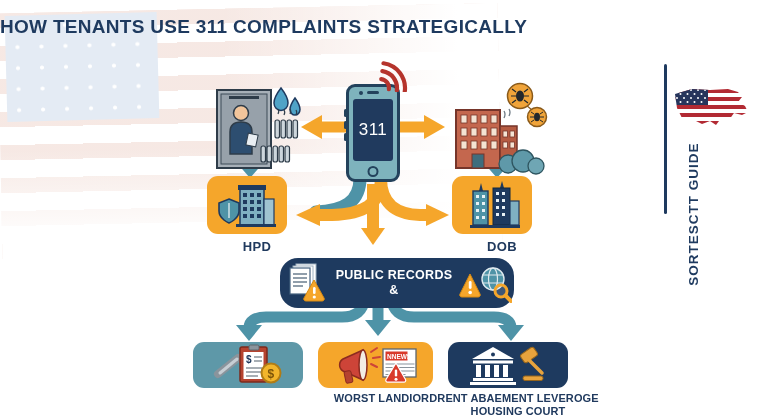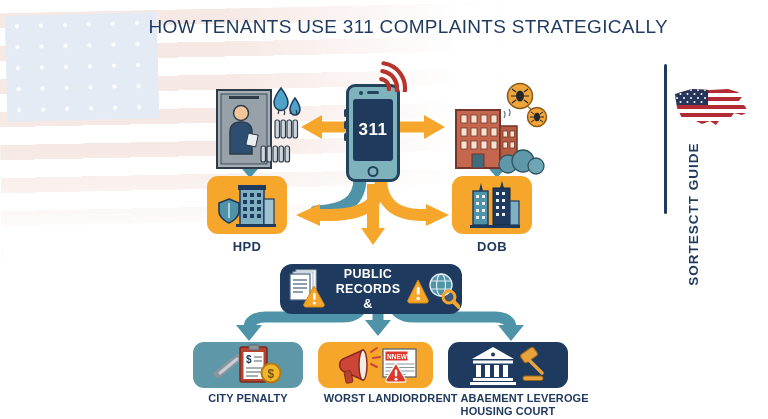--- a/index.html
+++ b/index.html
@@ -17,38 +17,38 @@
       repeating-linear-gradient(180deg, rgba(232,196,184,.38) 0 15px, rgba(255,255,255,0) 15px 33px);
     transform:rotate(-1.2deg);
   }
   .bg-canton {
     position:absolute; left:6px; top:14px; width:152px; height:106px;
     background-color:#e4ebf4;
     background-image:radial-gradient(circle, #ffffff 1.6px, rgba(255,255,255,0) 2.4px);
     background-size:24px 21px;
     transform:rotate(-1.5deg);
   }
-  .title { position:absolute; left:0; right:100px; top:16px; text-align:right;
-    color:#1e3a5f; font-weight:normal; font-size:19px; line-height:22px; letter-spacing:.3px; }
-  .label { position:absolute; color:#203a5e; font-weight:bold; text-align:center; }
+  .title { position:absolute; left:0; right:100px; top:16px; text-align:left;
+    color:#1e3a5f; font-weight:bold; font-size:19px; line-height:22px; letter-spacing:.3px; }
+  .label { position:absolute; color:#203a5e; font-weight:bold; text-align:center;margin-left:10px; }
   .agency-label { font-size:13px; letter-spacing:.3px; }
   .outcome-label { font-size:11px; line-height:13px; letter-spacing:.1px; }
   .box { position:absolute; border-radius:11px; display:flex; align-items:center; justify-content:center; }
   .box-orange { background:#f5a62b; }
   .box-teal   { background:#5e98a8; }
   .box-navy   { background:#1e3a5f; }
   
   .phone { position:absolute; left:346px; top:84px; width:54px; height:98px;
     background:#7eb3bd; border:3px solid #23425c; border-radius:9px; }
   .phone .speaker { position:absolute; top:4px; left:50%; transform:translateX(-50%);
     width:12px; height:3px; background:#23425c; border-radius:2px; }
   .phone .cam { position:absolute; top:3.5px; left:10px; width:4px; height:4px; background:#23425c; border-radius:50%; }
   .phone .screen { position:absolute; left:4px; right:4px; top:12px; bottom:18px;
     background:#203a5e; border-radius:3px; display:flex; align-items:center; justify-content:center;
-    color:#fff; font-weight:bold; font-size:17px; letter-spacing:.5px; }
+    color:#fff; font-weight:normal; font-size:17px; letter-spacing:.5px; }
   .phone .home { position:absolute; bottom:2px; left:50%; transform:translateX(-50%);
     width:11px; height:11px; border:2px solid #23425c; border-radius:50%; background:#7eb3bd; }
   .phone .sidebtn { position:absolute; left:-5px; width:3px; height:8px; background:#23425c; border-radius:2px; }
   
   .records-text { color:#fff; font-weight:bold; font-size:12.5px; line-height:15px; text-align:center; letter-spacing:.3px; }
   
   .side-rule { position:absolute; left:664px; top:64px; width:3px; height:150px; background:#1e3a5f; border-radius:2px; }
   .brand-vert { position:absolute; left:617px; top:203px; width:160px; height:22px;
     transform:rotate(-90deg); transform-origin:center;
     color:#1e3a5f; font-weight:bold; font-size:13.5px; letter-spacing:1px; text-align:center; }
@@ -249,21 +249,21 @@
         <rect x="34" y="25" width="3" height="3"></rect>
           <rect x="40" y="25" width="3" height="3"></rect>
         <rect x="34" y="32" width="3" height="3"></rect>
           <rect x="40" y="32" width="3" height="3"></rect>
       </g>
       <rect x="8" y="44" width="50" height="3" fill="#1e3a5f"></rect>
     </svg>
   </div>
   <div class="label agency-label" style="left:452px;top:239px;width:80px">DOB</div>
 
-  <div class="box box-navy" style="left:280px;top:264px;width:182px;height:50px;border-radius:12px">
+  <div class="box box-navy" style="left:280px;top:258px;width:234px;height:50px;border-radius:18px">
     <svg width="46" height="42" viewBox="0 0 46 42" style="margin-left:4px">
       <rect x="12" y="2" width="20" height="26" fill="#fff" stroke="#9fb2c2" stroke-width="1"></rect>
       <rect x="9" y="4" width="20" height="26" fill="#fff" stroke="#9fb2c2" stroke-width="1"></rect>
       <rect x="6" y="6" width="20" height="26" fill="#fff" stroke="#43607e" stroke-width="1.2"></rect>
       <g stroke="#6c7f90" stroke-width="1.4">
           <path d="M9 12 h14 M9 16 h14 M9 20 h14 M9 24 h10"></path>
         </g>
       <path d="M34 16 L44 34 a2 2 0 0 1 -1.8 3 H25.8 a2 2 0 0 1 -1.8 -3 Z" fill="#f5a62b" stroke="#d88a12" stroke-width="1" transform="translate(-4 2)"></path>
       <rect x="29" y="25" width="2.6" height="7" rx="1.3" fill="#fff"></rect>
       <circle cx="30.3" cy="35" r="1.6" fill="#fff"></circle>
@@ -292,21 +292,20 @@
       <rect x="39" y="1" width="10" height="5" rx="1.5" fill="#8a949c" stroke="#5d666d" stroke-width="1"></rect>
       <text x="36" y="19" font-size="10" font-weight="bold" fill="#203a5e" font-family="Liberation Sans, sans-serif">$</text>
       <g stroke="#8a949c" stroke-width="1.4">
           <path d="M44 13 h8 M44 17 h8 M36 24 h16 M36 28 h16 M36 32 h12"></path>
         </g>
       <circle cx="61" cy="29" r="9.5" fill="#f2b52b" stroke="#b07c15" stroke-width="2"></circle>
       <text x="57.5" y="33.5" font-size="12" font-weight="bold" fill="#7c5408" font-family="Liberation Sans, sans-serif">$</text>
     </svg>
   </div>
   <div class="label outcome-label" style="left:186px;top:392px;width:124px">
-    <div>CITY PENALTY</div>
   </div>
 
   <div class="box box-orange" style="left:318px;top:342px;width:115px;height:46px">
     <svg width="86" height="42" viewBox="0 0 86 42">
       <path d="M30 6 L10 15 a7 7 0 0 0 0 12 L30 36 Z" fill="#cd4438" stroke="#8c2b20" stroke-width="1.5"></path>
       <ellipse cx="30" cy="21" rx="4" ry="15" fill="#f3ece4" stroke="#8c2b20" stroke-width="1.5"></ellipse>
       <rect x="12" y="27" width="7" height="12" rx="2" fill="#b5432f" stroke="#8c2b20" stroke-width="1" transform="rotate(-12 15 33)"></rect>
       <path d="M38 8 l6 -4 M40 14 l7 -1 M38 20 l6 3" stroke="#cd4438" stroke-width="2" stroke-linecap="round"></path>
       <rect x="50" y="5" width="33" height="28" fill="#ffffff" stroke="#5d666d" stroke-width="1.3"></rect>
       <rect x="52.5" y="7.5" width="22" height="9" fill="#d93a2b"></rect>

